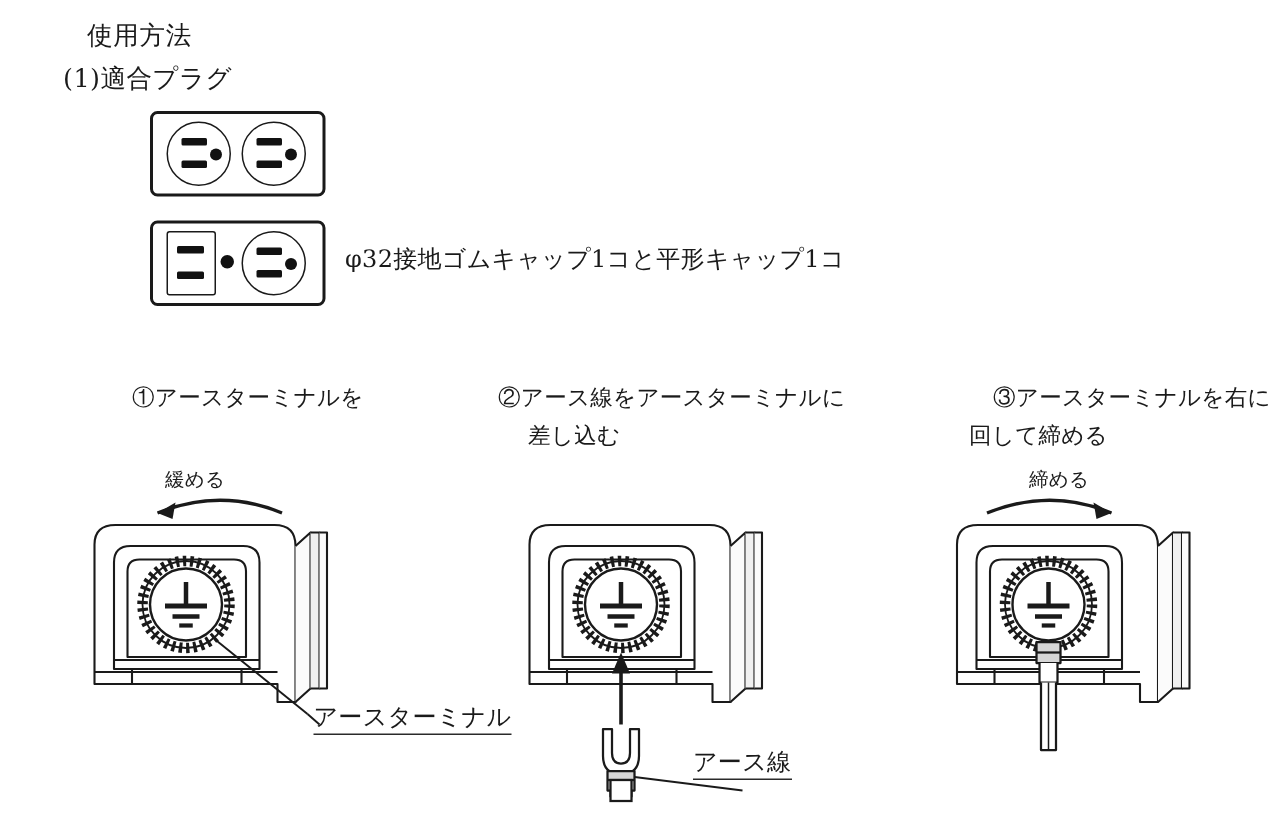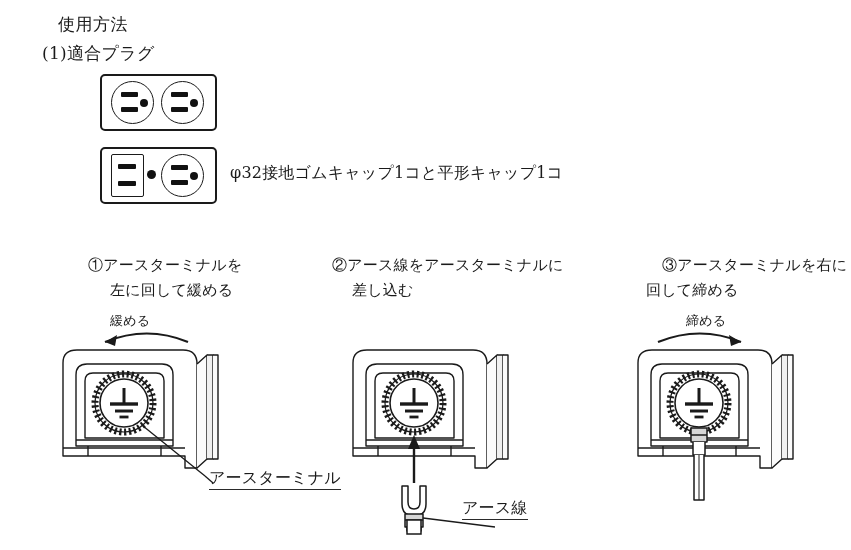--- a/index.html
+++ b/index.html
@@ -76,21 +76,20 @@
         <div class="slot" style="left:9px;top:25px;width:17px;height:5px;"></div>
         <div class="gnd-dot" style="left:28px;top:17px;width:8px;height:8px;"></div>
       </div>
     </div>
   </div>
 
   <div class="txt caption" style="left:230px;top:163px;">φ32接地ゴムキャップ1コと平形キャップ1コ</div>
 
 
   <div class="txt steptitle" style="left:88px;top:256px;">①アースターミナルを</div>
-  <div class="txt steptitle" style="left:110px;top:281px;">左に回して緩める</div>
 
   <div class="txt steptitle" style="left:332px;top:256px;">②アース線をアースターミナルに</div>
   <div class="txt steptitle" style="left:352px;top:281px;">差し込む</div>
 
   <div class="txt steptitle" style="left:618px;top:256px;margin-left:44px;">③アースターミナルを右に</div>
   <div class="txt steptitle" style="left:646px;top:281px;">回して締める</div>
 
   <div class="txt turnlabel" style="left:110px;top:313px;text-align:right;">緩める</div>
 
   <div class="device" style="left:55px;top:328px;">

